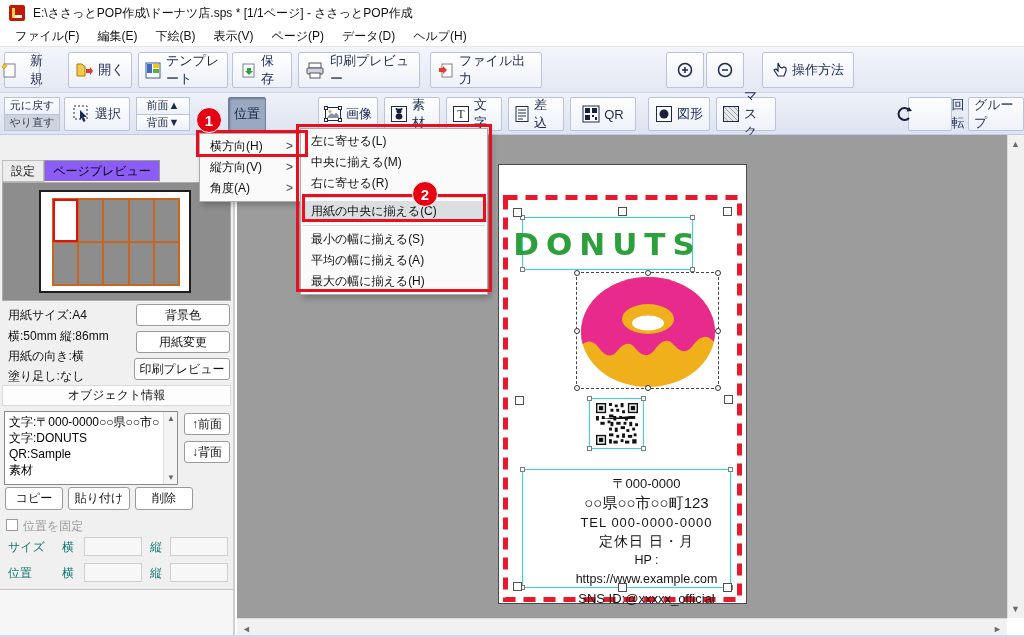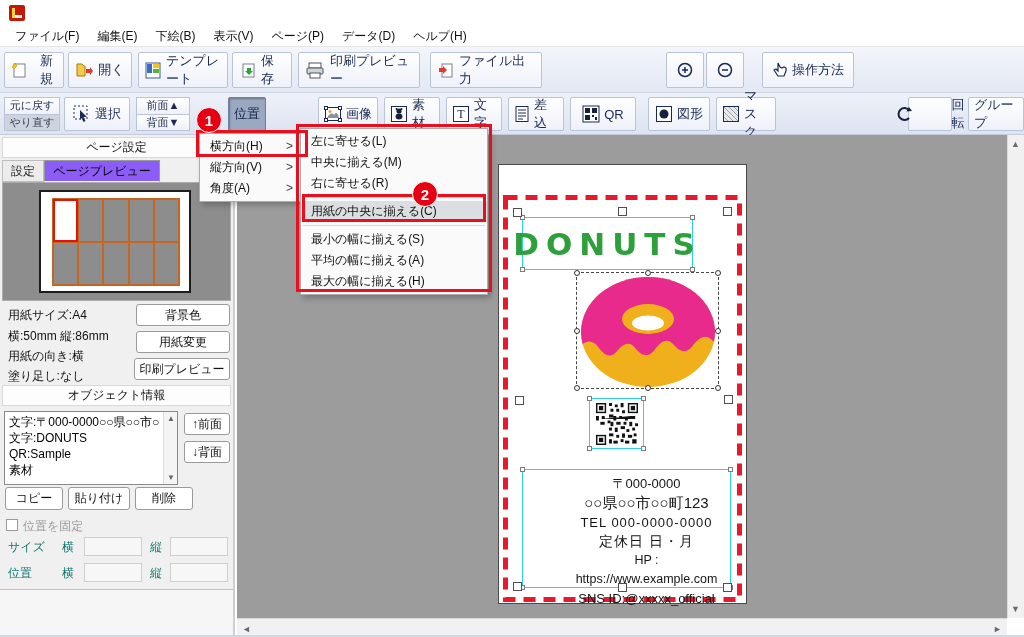--- a/index.html
+++ b/index.html
@@ -90,34 +90,35 @@
   .redrect { position:absolute; border:3px solid #e8101e; z-index:60; background:transparent; }
   .badge { position:absolute; width:26px; height:26px; border-radius:50%; background:#e60012; color:#fff; font-weight:bold; font-size:15px; display:flex; align-items:center; justify-content:center; z-index:70; border:1px solid #fff; }
 </style>
 </head>
 <body>
 
 <div id="app">
 
   <div id="titlebar">
     <div id="appicon"></div>
+    <span id="titletext">E:\ささっとPOP作成\ドーナツ店.sps * [1/1ページ] - ささっとPOP作成</span>
   </div>
 
   <div id="menubar">
     <span class="menuitem">ファイル(F)</span>
     <span class="menuitem">編集(E)</span>
     <span class="menuitem">下絵(B)</span>
     <span class="menuitem">表示(V)</span>
     <span class="menuitem">ページ(P)</span>
     <span class="menuitem">データ(D)</span>
     <span class="menuitem">ヘルプ(H)</span>
   </div>
 
   <div id="toolbar1">
-    <div class="tbtn" style="left:4px;width:60px;gap:12px;">
+    <div class="tbtn" style="left:4px;width:36px;gap:12px;">
       <span class="icon">
           <svg width="17" height="17">
             <rect x="3" y="2" width="11" height="13" fill="#fff" stroke="#7a7f93"></rect>
             <polygon points="1,5 4,1 6,4 3,7" fill="#f5c518" stroke="#c79200" stroke-width="0.6"></polygon>
           </svg>
         </span>
       <span>新規</span>
     </div>
     <div class="tbtn" style="left:68px;width:64px;">
       <span class="icon">
@@ -297,21 +298,20 @@
             <path d="M13 4 A6 6 0 1 0 13 12" fill="none" stroke="#17213d" stroke-width="2"></path>
             <polygon points="13,1 16,5 10.5,5.5" fill="#17213d"></polygon>
           </svg>
         </span>
       <span>回転</span>
     </div>
     <div class="tbtn2" style="left:932px;width:56px;margin-left:36px;">グループ</div>
   </div>
 
   <div id="leftpanel">
-    <div class="panelheader" style="top:2px;">ページ設定</div>
     <div id="tab-settings" class="tab">設定</div>
     <div id="tab-preview" class="tab">ページプレビュー</div>
 
     <div id="previewbox">
       <div id="paper">
         <div id="grid">
           <div class="cell first"></div>
           <div class="cell"></div>
             <div class="cell"></div>
           <div class="cell"></div>

